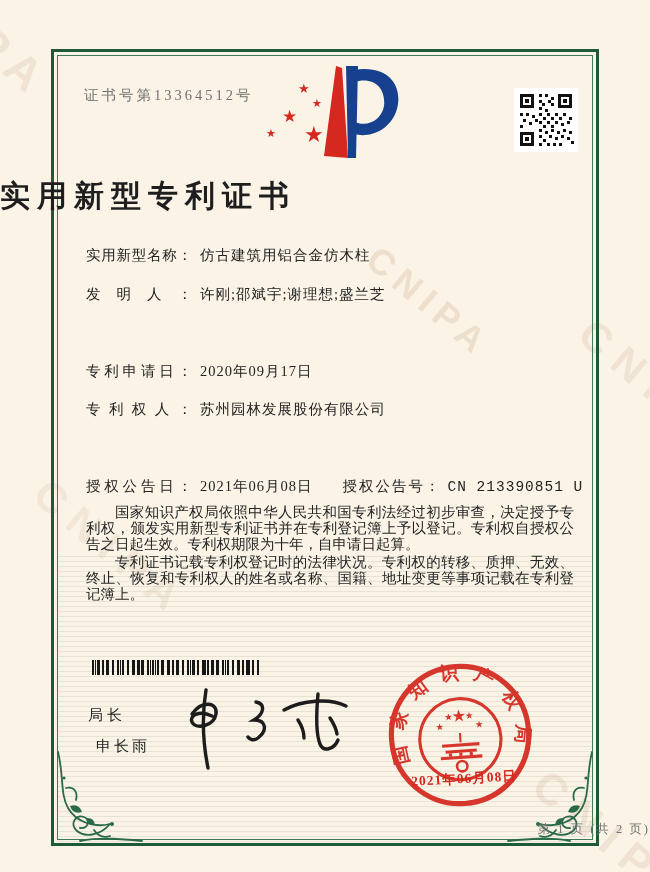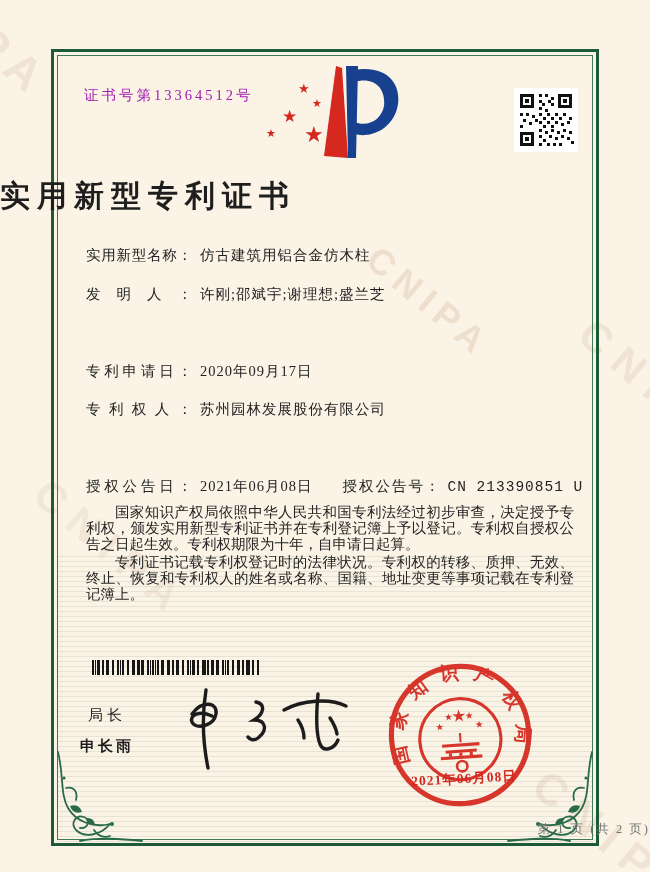--- a/index.html
+++ b/index.html
@@ -18,21 +18,21 @@
 
   
   .frame-outer{position:absolute;left:51px;top:49px;width:548px;height:797px;
                border:3px solid #1d5a37;box-sizing:border-box;}
   .frame-inner{position:absolute;left:3px;top:3px;right:3px;bottom:3px;border:1px solid #3d7a55;}
 
   
   .pattern{position:absolute;left:57px;top:556px;width:536px;height:286px;
            background:repeating-linear-gradient(180deg,rgba(124,154,128,0.17) 0 1px,rgba(124,154,128,0) 1px 5px);}
 
-  .cert-no{position:absolute;left:84px;top:86px;font-size:14.5px;letter-spacing:3px;color:#a21caf;}
+  .cert-no{position:absolute;left:84px;top:86px;font-size:14.5px;letter-spacing:3px;color:#737373;}
 
   .logo{position:absolute;left:252px;top:64px;width:150px;height:104px;}
   .logo .star{position:absolute;color:#d5281e;line-height:1;}
 
   .qr{position:absolute;left:514px;top:88px;width:64px;height:64px;background:#fff;padding:3px;box-sizing:border-box;}
 
   .title{position:absolute;left:0;right:0;top:176px;text-align:left;font-size:30px;font-weight:700;
          letter-spacing:7px;color:#1e1e1e;}
 
   .field-row{position:absolute;left:86px;font-size:14.5px;white-space:nowrap;color:#232323;}
@@ -47,22 +47,22 @@
   .paras p{margin:0 0 2px;text-indent:2em;}
 
   .barcode{position:absolute;left:92px;top:660px;width:167px;height:15px;
     background:
       repeating-linear-gradient(90deg,#161616 0 2px,transparent 2px 5px),
       repeating-linear-gradient(90deg,#161616 0 1px,transparent 1px 7px),
       repeating-linear-gradient(90deg,transparent 0 3px,#161616 3px 4px,transparent 4px 11px);}
 
   .sig-title{position:absolute;left:88px;top:706px;font-family:"Liberation Sans","DejaVu Sans",sans-serif;
              font-weight:400;font-size:15px;letter-spacing:4px;color:#1d1d1d;}
-  .sig-name{position:absolute;left:80px;top:737px;font-family:"Liberation Sans","DejaVu Sans",sans-serif;
-            font-weight:700;font-size:15px;letter-spacing:3px;color:#1d1d1d;}
+  .sig-name{position:absolute;left:96px;top:737px;font-family:"Liberation Sans","DejaVu Sans",sans-serif;
+            font-weight:400;font-size:15px;letter-spacing:3px;color:#1d1d1d;}
   .signature-svg{position:absolute;left:172px;top:680px;}
 
   .seal{position:absolute;left:382px;top:656px;width:156px;height:156px;transform:rotate(-4deg);opacity:0.93;}
   .seal-date{position:absolute;left:394px;top:770px;width:140px;text-align:center;color:#d5281e;
              font-size:13.5px;font-weight:700;letter-spacing:1px;transform:rotate(-3deg);}
 
   .corner{position:absolute;width:96px;height:96px;}
   .corner.bl{left:50px;top:748px;}
   .corner.br{left:504px;top:748px;transform:scaleX(-1);}
 

